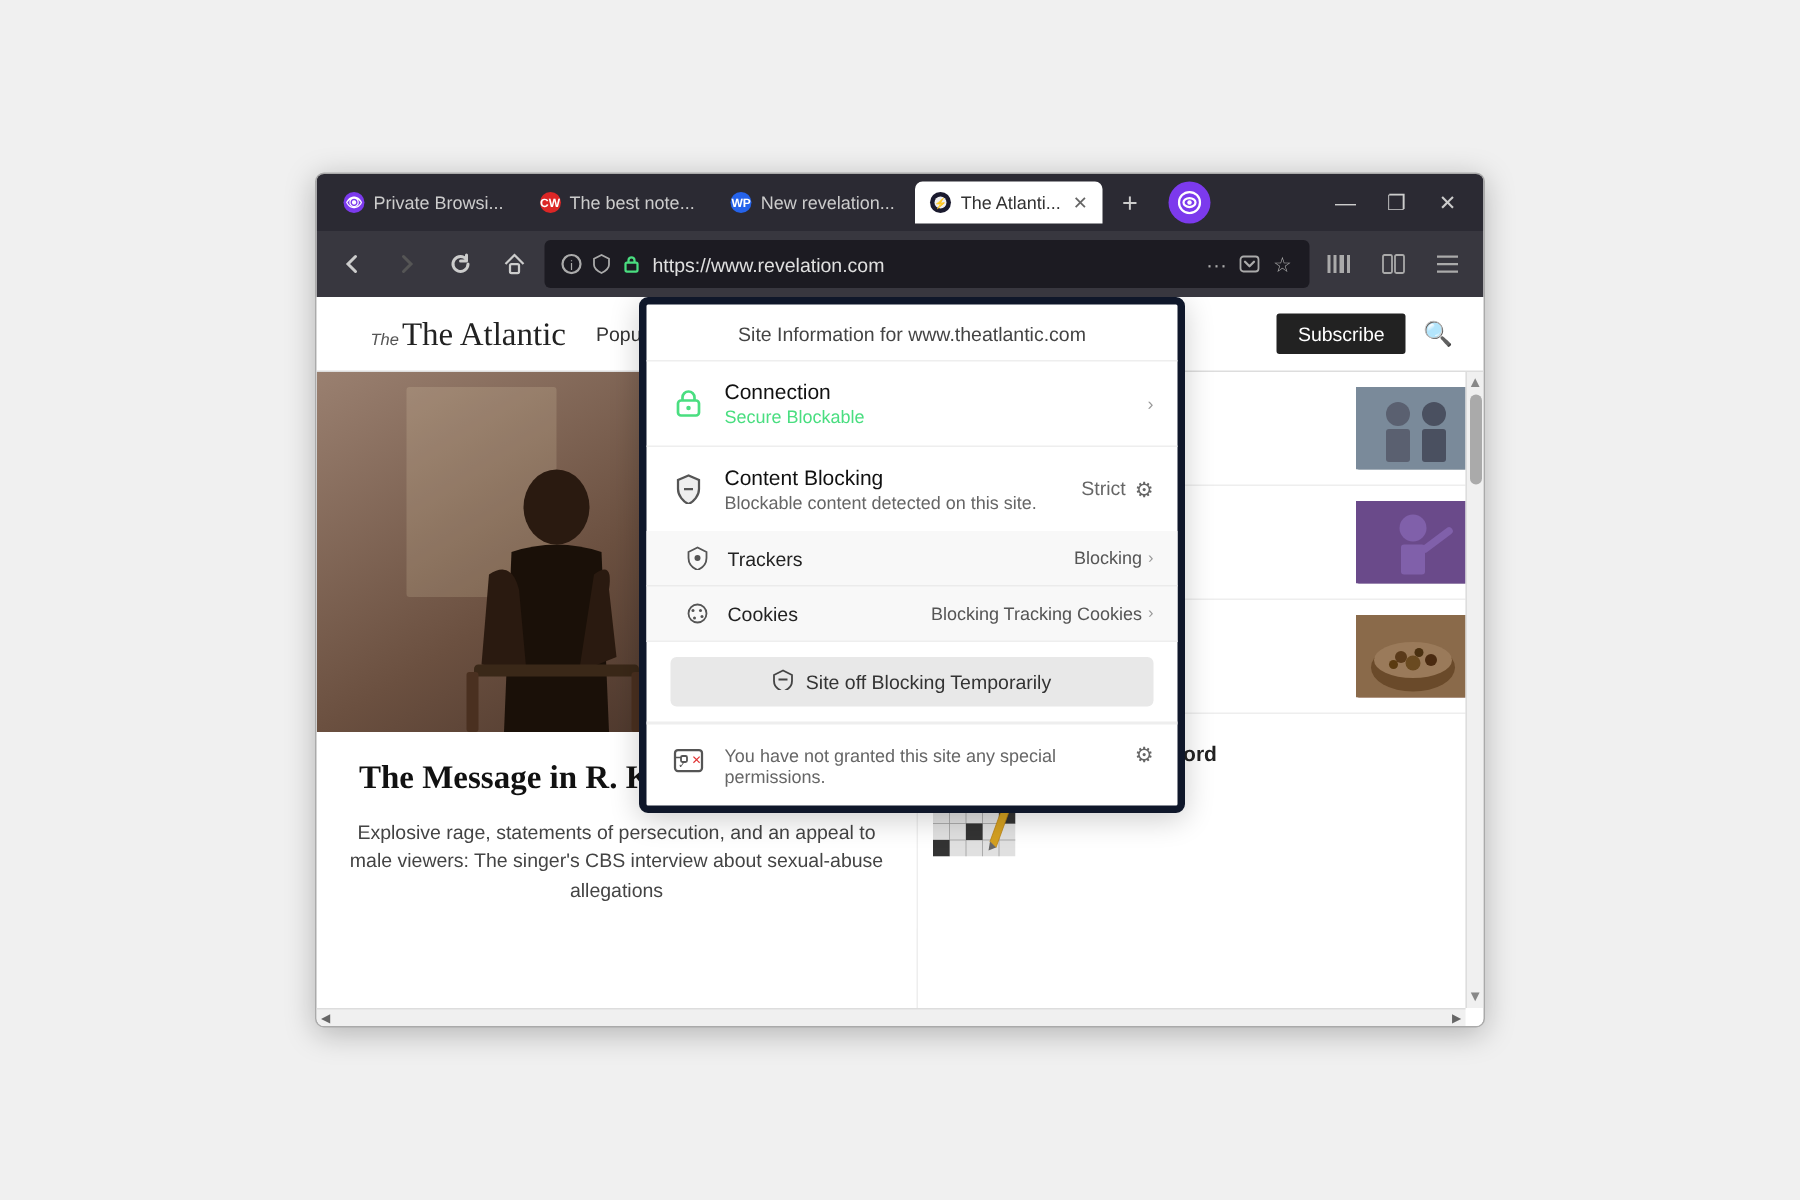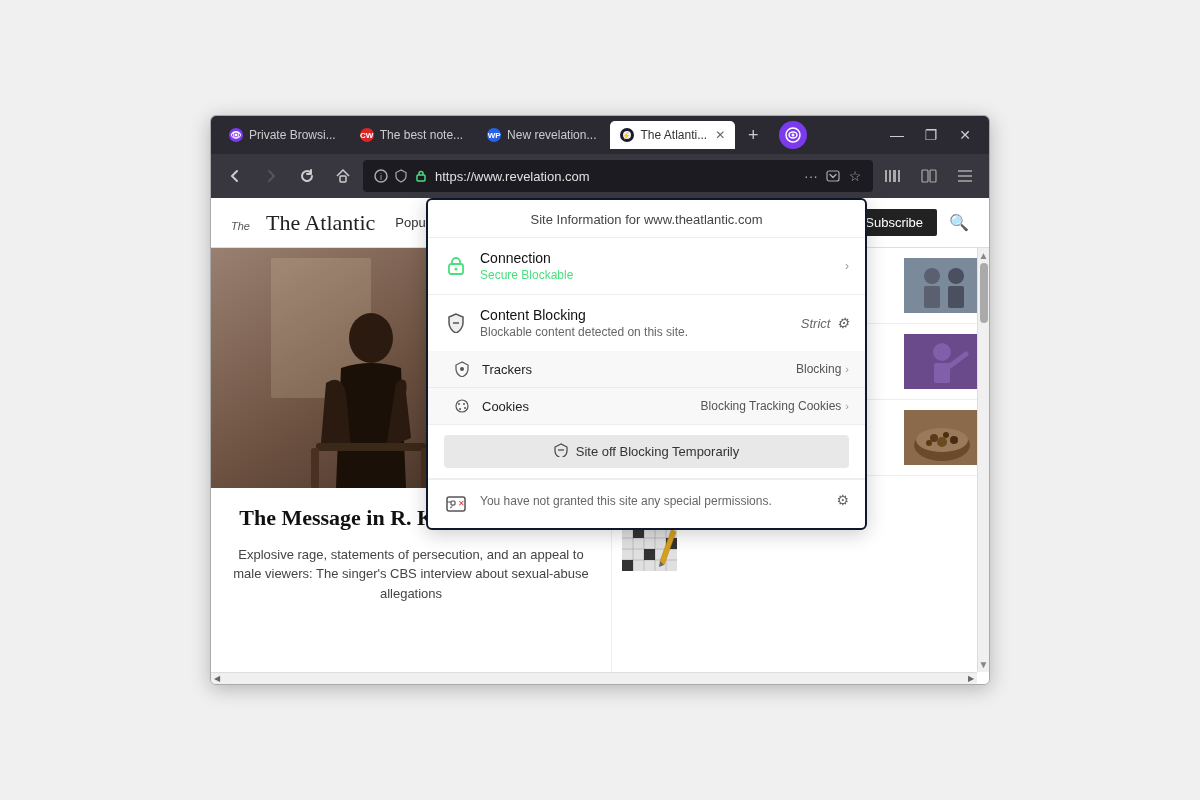--- a/index.html
+++ b/index.html
@@ -379,23 +379,23 @@
       height: 6px;
       background: #f0f0f0;
       margin: 0 2px;
     }
 
     
     .site-info-popup {
       position: absolute;
       top: 0;
       left: 215px;
-      width: 441px;
+      width: 364px;
       background: #fff;
-      border: 2px solid #0f172a;
+      border: 5px solid #0f172a;
       border-radius: 6px;
       box-shadow: 0 4px 20px rgba(0,0,0,0.2);
       z-index: 100;
     }
 
     .popup-header {
       padding: 12px 16px 10px;
       border-bottom: 1px solid #eee;
       text-align: center;
       font-size: 13px;
@@ -440,25 +440,24 @@
       color: #4ade80;
       margin-top: 2px;
     }
 
     .popup-row-subtitle.gray {
       color: #666;
     }
 
     .popup-row-right {
       display: flex;
-      align-items: flex-end;
+      align-items: flex-start;
       gap: 6px;
       color: #666;
       font-size: 13px;
-      font-style: italic;
     }
 
     .popup-row-right .gear-icon {
       font-size: 14px;
       color: #666;
     }
 
     .popup-row-chevron {
       font-size: 12px;
       color: #999;
@@ -704,21 +703,21 @@
             <line x1="1" y1="7" x2="15" y2="7" stroke="#aaa" stroke-width="1.5"></line>
             <line x1="1" y1="12" x2="15" y2="12" stroke="#aaa" stroke-width="1.5"></line>
           </svg>
       </div>
     </div>
   </div>
 
   <div class="page-content">
 
     <div class="atlantic-header">
-      <div style="display:flex; align-items:baseline; gap:16px;">
+      <div style="display:flex; align-items:baseline; gap:2px;margin-left:16px;">
         <span style="font-size:11px; font-style:italic; color:#555;">The</span>
         <span class="atlantic-logo">The Atlantic</span>
       </div>
       <div class="atlantic-nav">
         <span>Popular</span>
       </div>
       <div class="atlantic-actions">
         <button class="subscribe-btn">Subscribe</button>
         <div style="font-size:16px; color:#333;">🔍</div>
       </div>

